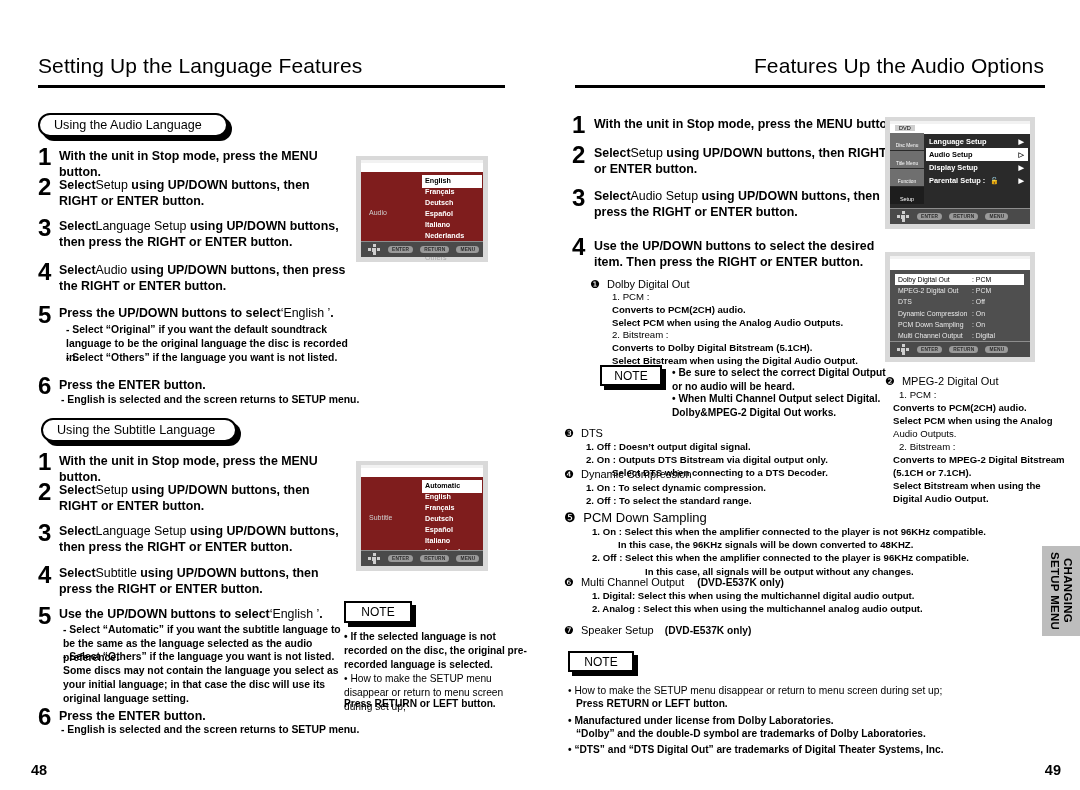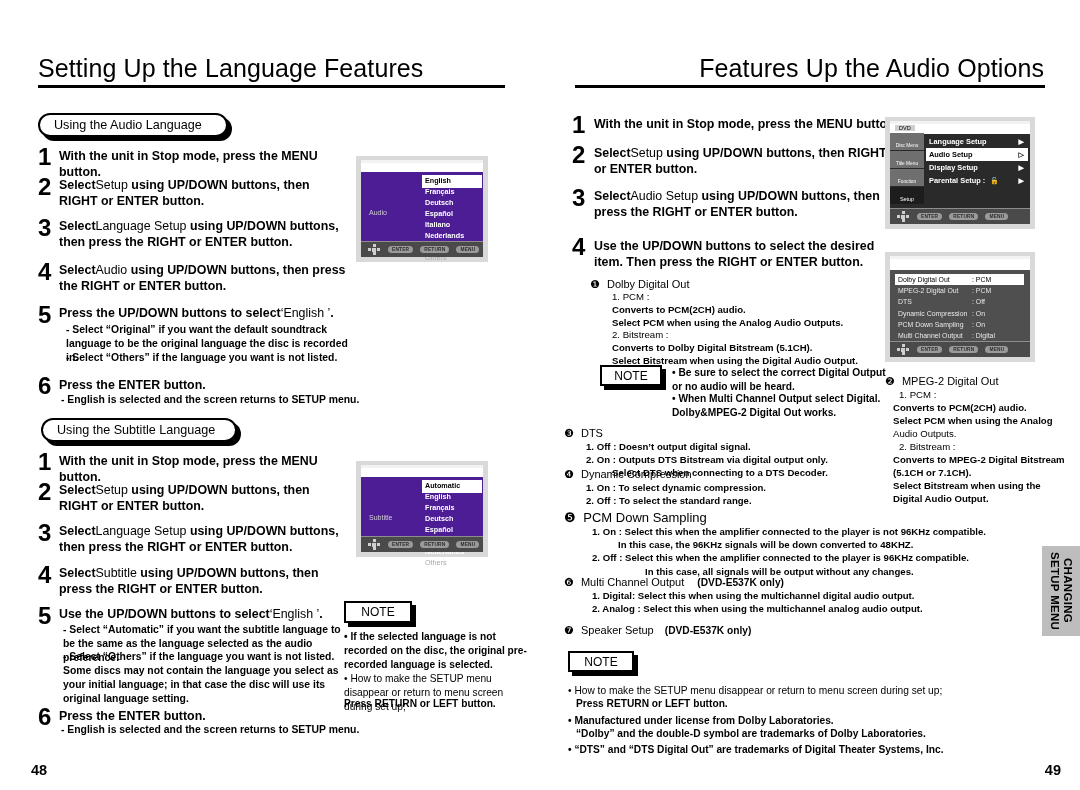--- a/index.html
+++ b/index.html
@@ -5,41 +5,41 @@
   html,body{margin:0;padding:0;background:#fff;}
   body{width:1080px;height:790px;font-family:"Liberation Sans",sans-serif;color:#000;position:relative;overflow:hidden;}
   .page{position:absolute;top:0;left:0;width:1080px;height:790px;}
 
   
   .col{position:absolute;top:0;height:790px;}
   .col-left{left:0;width:540px;}
   .col-right{left:540px;width:540px;}
 
   
-  .hdr{position:absolute;font-size:25px;font-weight:400;letter-spacing:.1px;white-space:nowrap;}
+  .hdr{position:absolute;font-size:21px;font-weight:400;letter-spacing:.1px;white-space:nowrap;}
   .hdr-rule{position:absolute;height:3px;background:#000;}
 
   
   .pill{position:absolute;box-sizing:border-box;border:2.2px solid #000;border-radius:14px;
         background:#fff;display:flex;align-items:center;padding-left:14px;font-size:12.6px;}
   .pill-shadow{position:absolute;border-radius:14px;background:#000;}
   .step-num{position:absolute;font-size:24px;font-weight:bold;line-height:1;}
   .step-txt{position:absolute;font-size:12.4px;font-weight:bold;line-height:1.32;}
   .step-txt .lite{font-weight:400;}
   .sub{position:absolute;font-size:10.4px;font-weight:bold;line-height:1.34;}
 
   
   .note-box{position:absolute;box-sizing:border-box;border:2px solid #000;background:#fff;
             display:flex;align-items:center;justify-content:center;font-size:12px;}
   .note-shadow{position:absolute;background:#000;}
   .note-txt{position:absolute;font-size:10.2px;font-weight:bold;line-height:1.38;}
 
   
   .osd{position:absolute;background:#d9d9d9;padding:4px 5px 5px 5px;box-sizing:border-box;}
-  .osd-inner{width:100%;height:100%;background:#4c1d95;position:relative;box-sizing:border-box;
+  .osd-inner{width:100%;height:100%;background:#7f1d1d;position:relative;box-sizing:border-box;
              border-top:3px solid #f2f2f2;}
   .osd-bar{background:#fff;height:9px;width:100%;box-sizing:border-box;}
   .osd-title{position:absolute;right:4px;top:1px;color:#fff;font-size:6.4px;letter-spacing:.4px;font-weight:bold;}
   .osd-list{position:absolute;}
   .osd-item{font-size:7.2px;color:#fff;font-weight:bold;line-height:1.52;white-space:nowrap;padding-left:2px;}
   .osd-item.dim{color:#a8a8a8;font-weight:normal;}
   .osd-item.sel{background:#fff;color:#000;outline:1px solid #fff;}
   .osd-left-label{position:absolute;color:#cfcfcf;font-size:7px;}
   .osd-foot{position:absolute;left:0;bottom:0;width:100%;height:15px;background:#4a4a4a;
             border-top:1px solid #8d8d8d;display:flex;align-items:center;}
@@ -167,21 +167,21 @@
 
     <div class="step-num" style="left:38px;top:604px;">5</div>
     <div class="step-txt" style="left:59px;top:606px;width:300px;"><span>Use the UP/DOWN buttons to select</span><span class="lite">‘English ’</span><span>.</span></div>
     <div class="sub" style="left:63px;top:623px;width:278px;">- Select “Automatic” if you want the subtitle language to be the same as the language selected as the audio preference.</div>
     <div class="sub" style="left:63px;top:650px;width:278px;">- Select “Others” if the language you want is not listed. Some discs may not contain the language you  select as your initial language; in that case the disc will use its original language setting.</div>
 
     <div class="step-num" style="left:38px;top:705px;">6</div>
     <div class="step-txt" style="left:59px;top:708px;width:300px;">Press the ENTER button.</div>
     <div class="sub" style="left:61px;top:723px;width:300px;">- English is selected and the screen returns to SETUP menu.</div>
 
-    <div class="osd" style="left:356px;top:461px;width:132px;height:96px;">
+    <div class="osd" style="left:356px;top:461px;width:132px;height:110px;">
       <div class="osd-inner">
         <div class="osd-bar"></div>
         <div class="osd-title">SUBTITLE LANGUAGE</div>
         <div class="osd-left-label" style="left:8px;top:46px;">Subtitle</div>
         <div class="osd-list" style="left:62px;top:13px;width:58px;">
           <div class="osd-item sel">Automatic</div>
           <div class="osd-item">English</div>
           <div class="osd-item">Français</div>
           <div class="osd-item">Deutsch</div>
           <div class="osd-item">Español</div>

